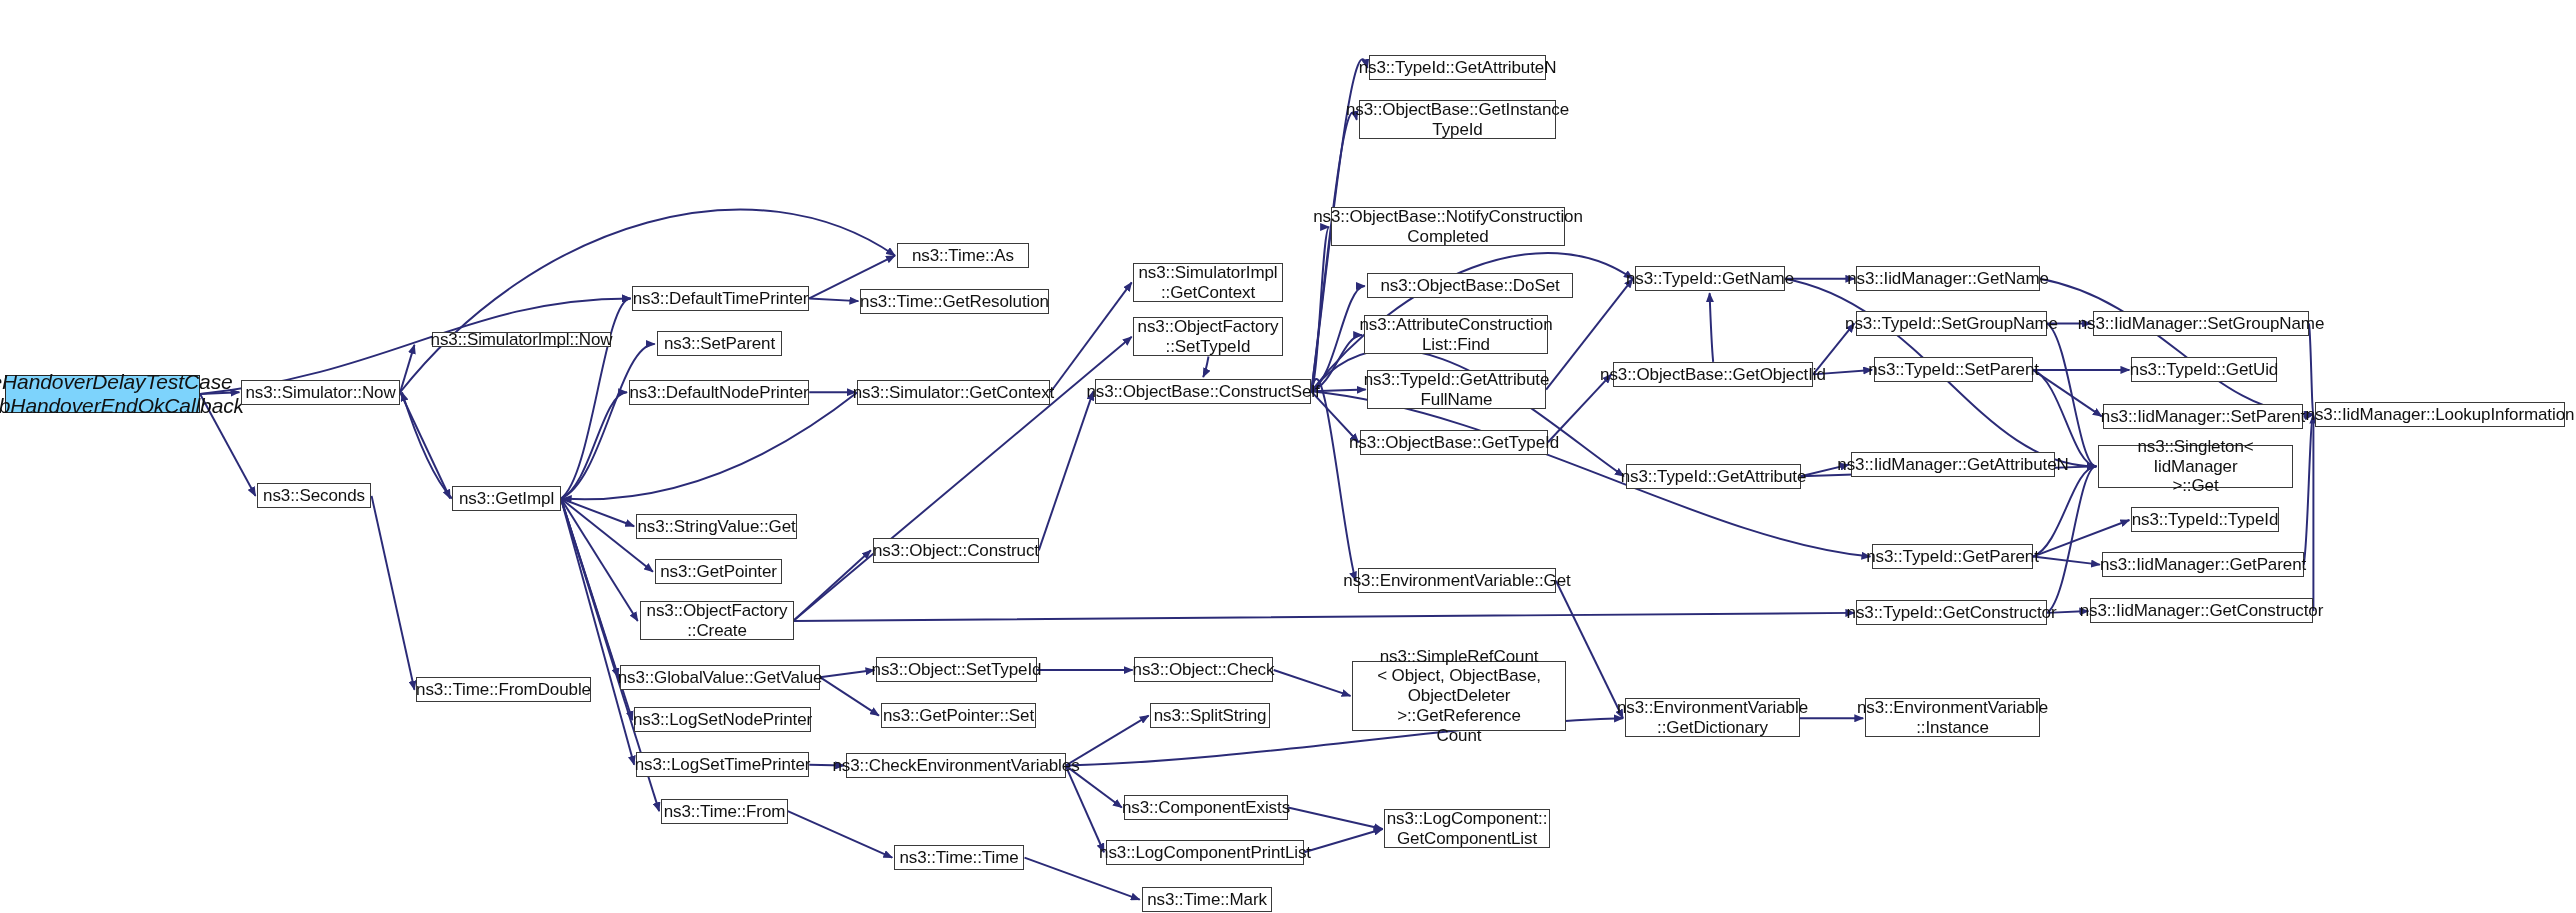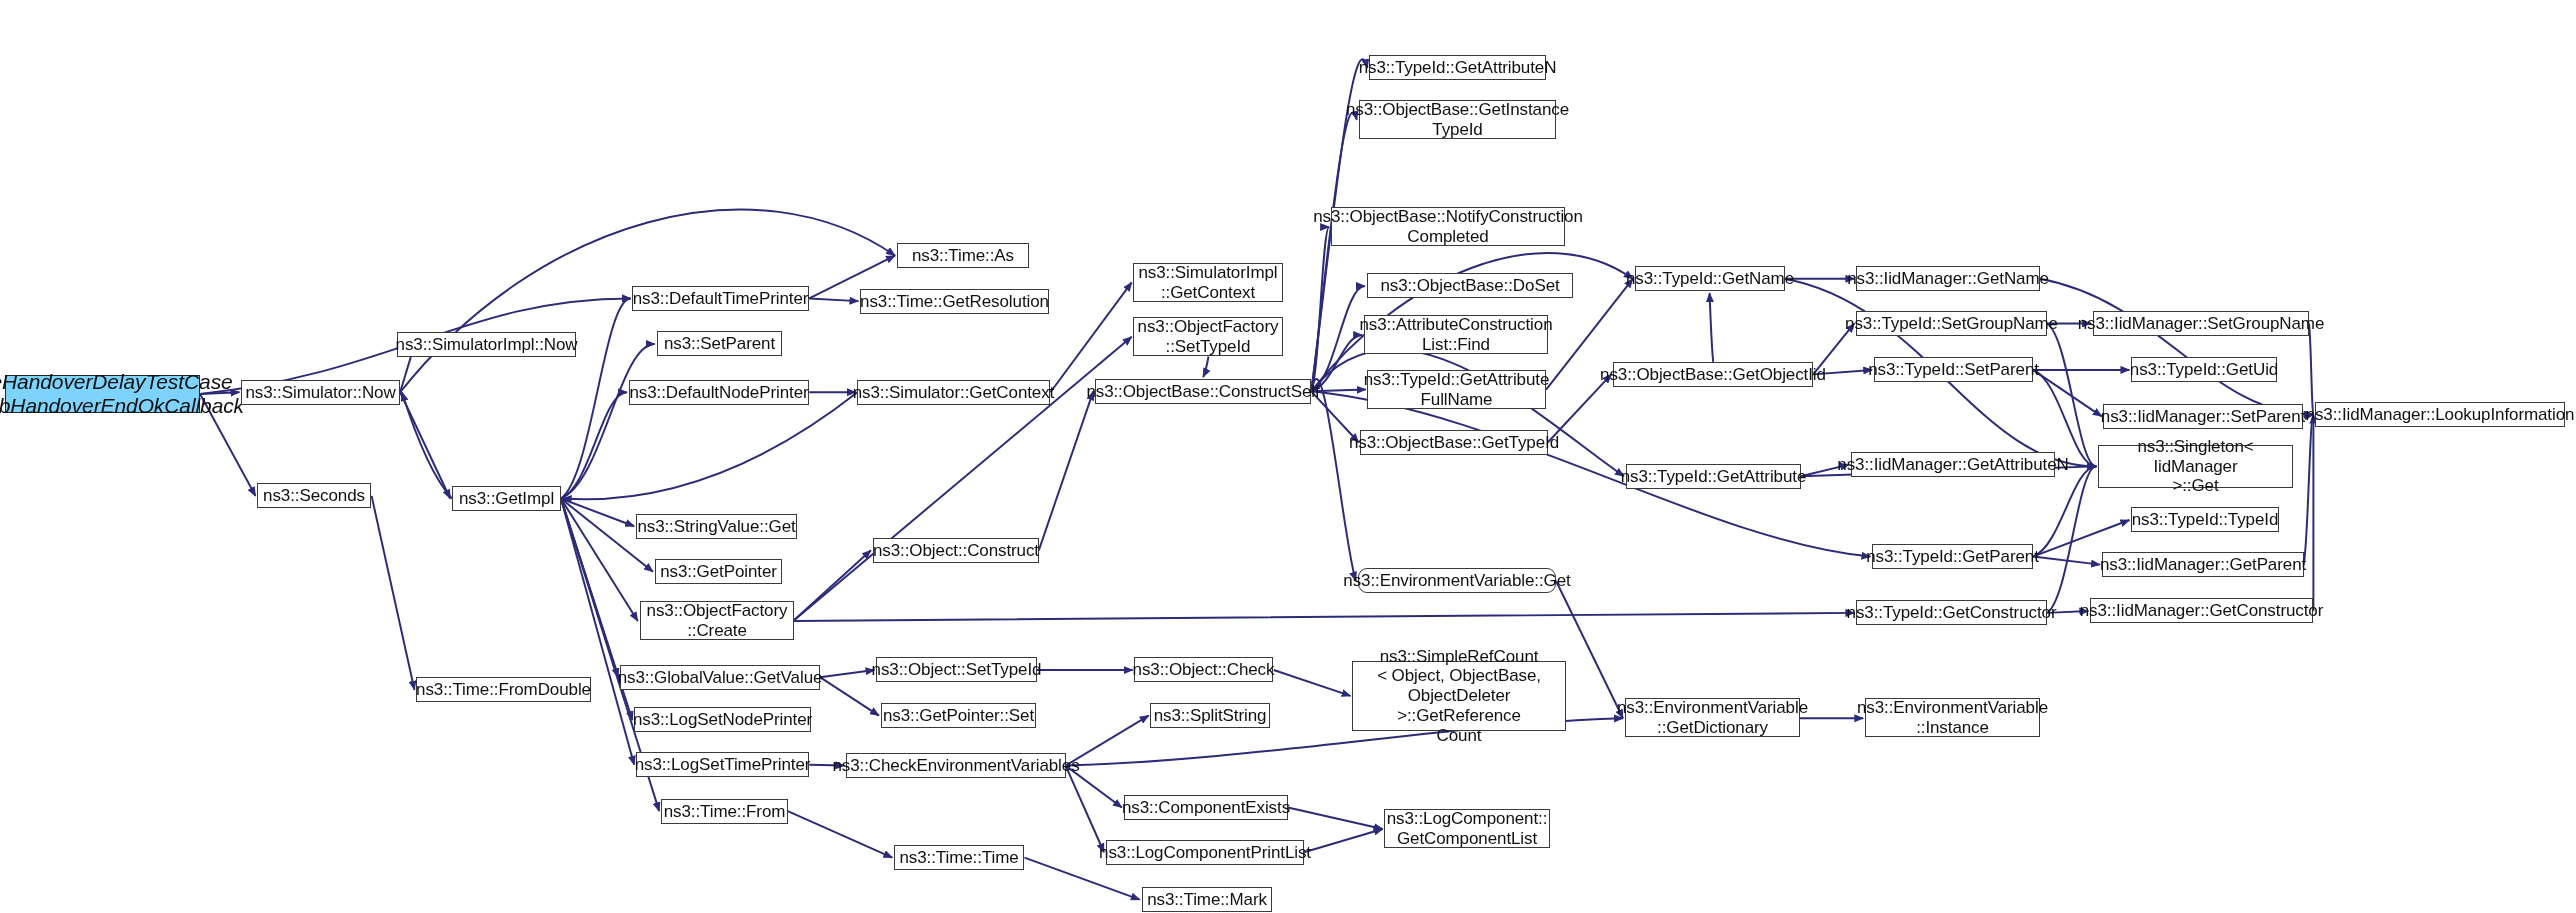--- a/index.html
+++ b/index.html
@@ -155,21 +155,21 @@
         <path d="M 1147 960 L 1276 1007" class="edge-path"></path>
         <path d="M 1468 438 C 1687.1 460.2 1906.2 604.5 2094 623" class="edge-path"></path>
         <path d="M 448 439 C 603.12 243.58871578130396 846.88 178.5237936797172 1002 286" class="edge-path"></path>
       </g>
   </svg>
 
   <div id="node-layer">
       <div class="node root" style="left: 5.4px; top: 375px; width: 195px; height: 38px;">LteHandoverDelayTestCase
 ::EnbHandoverEndOkCallback</div>
       <div class="node" style="left: 241px; top: 380px; width: 159px; height: 25px;">ns3::Simulator::Now</div>
-      <div class="node" style="left: 397px; top: 332px; width: 179px; height: 25px;">ns3::SimulatorImpl::Now</div>
+      <div class="node" style="left: 432px; top: 332px; width: 179px; height: 15px;">ns3::SimulatorImpl::Now</div>
       <div class="node" style="left: 257px; top: 483px; width: 114px; height: 25px;">ns3::Seconds</div>
       <div class="node" style="left: 452px; top: 486px; width: 109px; height: 25px;">ns3::GetImpl</div>
       <div class="node" style="left: 416px; top: 677px; width: 175px; height: 25px;">ns3::Time::FromDouble</div>
       <div class="node" style="left: 632px; top: 286px; width: 177px; height: 25px;">ns3::DefaultTimePrinter</div>
       <div class="node" style="left: 657px; top: 331px; width: 125px; height: 25px;">ns3::SetParent</div>
       <div class="node" style="left: 629px; top: 380px; width: 180px; height: 25px;">ns3::DefaultNodePrinter</div>
       <div class="node" style="left: 636px; top: 514px; width: 161px; height: 25px;">ns3::StringValue::Get</div>
       <div class="node" style="left: 655px; top: 559px; width: 127px; height: 25px;">ns3::GetPointer</div>
       <div class="node" style="left: 640px; top: 601px; width: 154px; height: 39px;">ns3::ObjectFactory
 ::Create</div>
@@ -199,21 +199,21 @@
       <div class="node" style="left: 1359px; top: 100px; width: 197px; height: 39px;">ns3::ObjectBase::GetInstance
 TypeId</div>
       <div class="node" style="left: 1331px; top: 207px; width: 234px; height: 39px;">ns3::ObjectBase::NotifyConstruction
 Completed</div>
       <div class="node" style="left: 1367px; top: 273px; width: 206px; height: 25px;">ns3::ObjectBase::DoSet</div>
       <div class="node" style="left: 1364px; top: 315px; width: 184px; height: 39px;">ns3::AttributeConstruction
 List::Find</div>
       <div class="node" style="left: 1367px; top: 370px; width: 179px; height: 39px;">ns3::TypeId::GetAttribute
 FullName</div>
       <div class="node" style="left: 1360px; top: 430px; width: 188px; height: 25px;">ns3::ObjectBase::GetTypeId</div>
-      <div class="node" style="left: 1358px; top: 568px; width: 198px; height: 25px; border-radius: 9px;">ns3::EnvironmentVariable::Get</div>
+      <div class="node" style="left: 1358px; top: 568px; width: 198px; height: 25px;">ns3::EnvironmentVariable::Get</div>
       <div class="node" style="left: 1352px; top: 661px; width: 214px; height: 70px;">ns3::SimpleRefCount
 &lt; Object, ObjectBase,
 ObjectDeleter &gt;::GetReference
 Count</div>
       <div class="node" style="left: 1635px; top: 266px; width: 150px; height: 25px;">ns3::TypeId::GetName</div>
       <div class="node" style="left: 1613px; top: 362px; width: 200px; height: 25px;">ns3::ObjectBase::GetObjectIid</div>
       <div class="node" style="left: 1626px; top: 464px; width: 175px; height: 25px;">ns3::TypeId::GetAttribute</div>
       <div class="node" style="left: 1872px; top: 544px; width: 161px; height: 25px;">ns3::TypeId::GetParent</div>
       <div class="node" style="left: 1856px; top: 600px; width: 191px; height: 25px;">ns3::TypeId::GetConstructor</div>
       <div class="node" style="left: 1625px; top: 698px; width: 175px; height: 39px;">ns3::EnvironmentVariable

